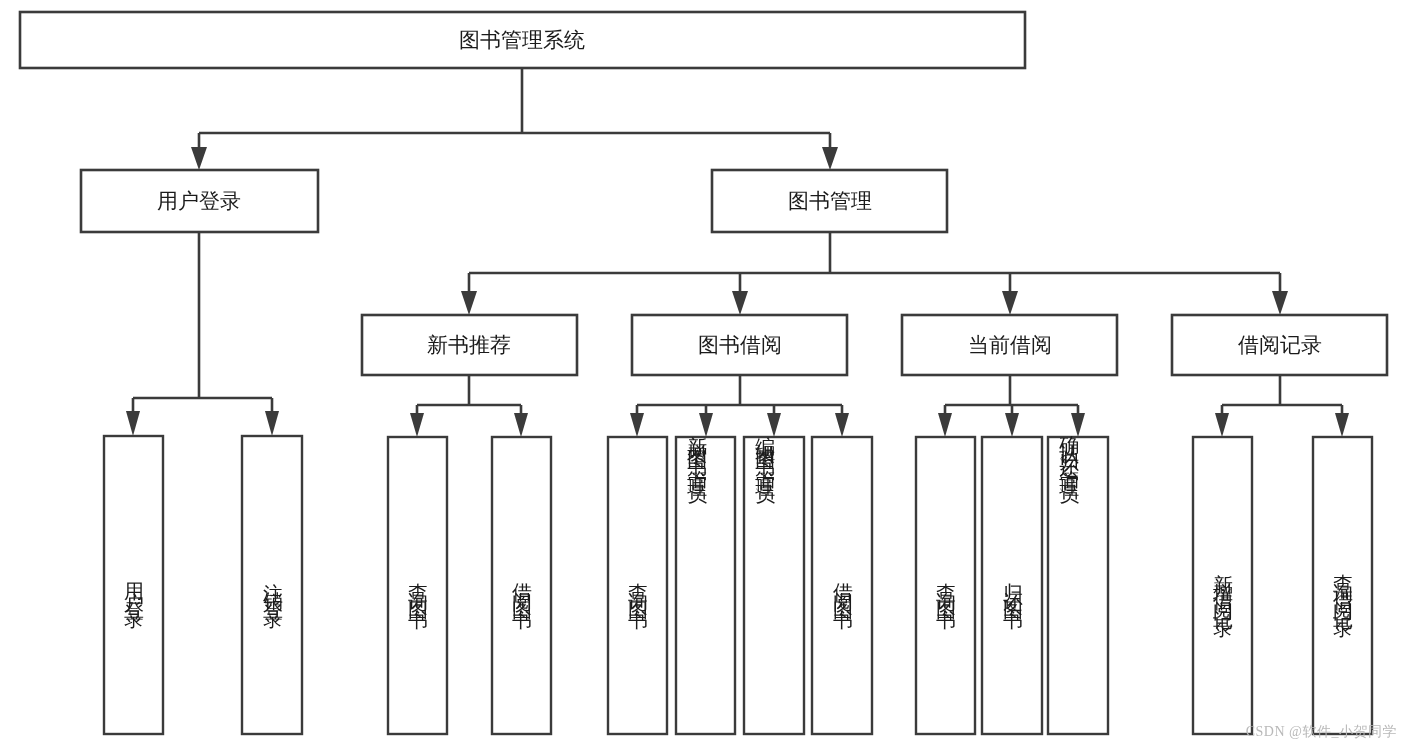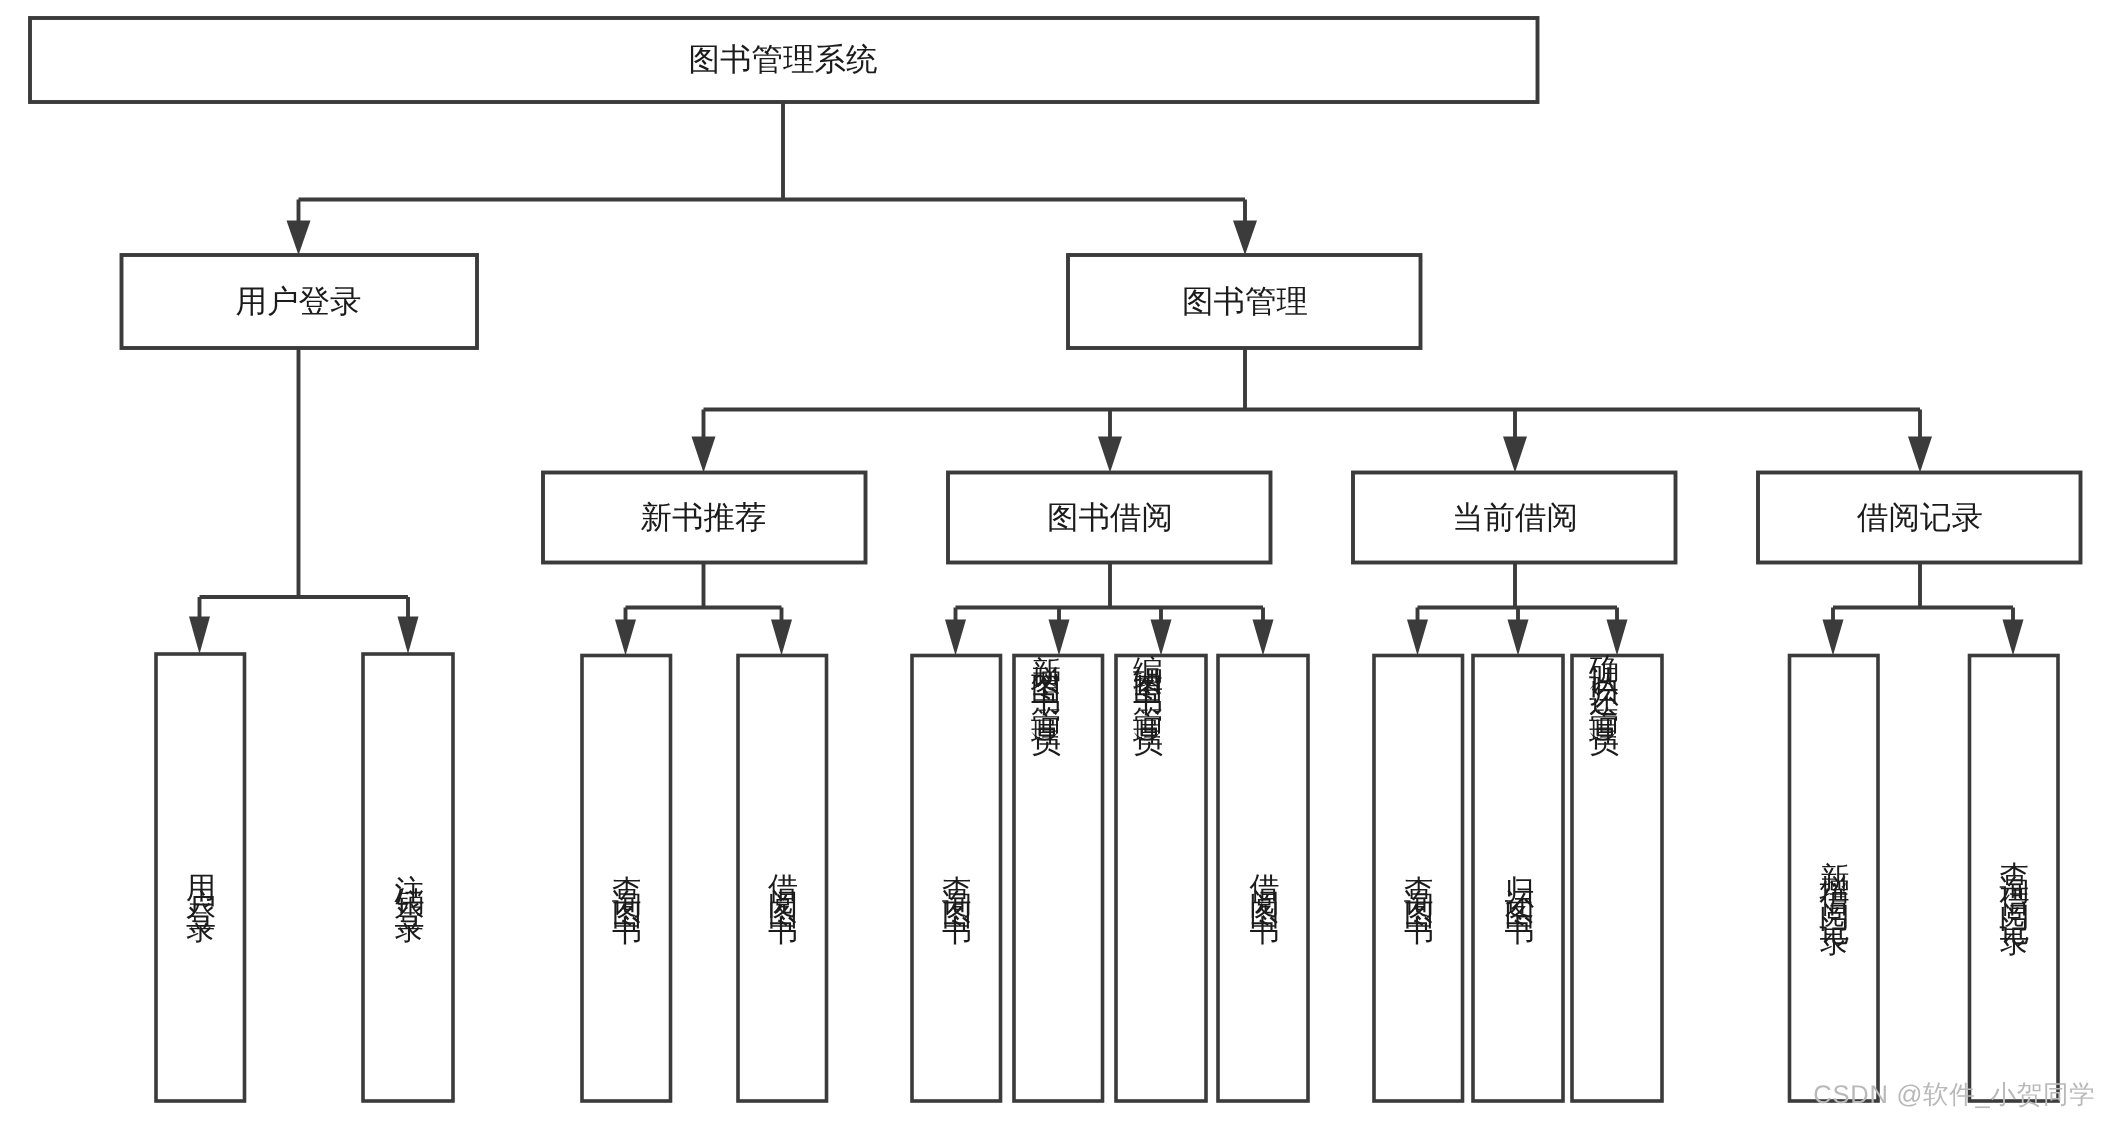--- a/index.html
+++ b/index.html
@@ -49,22 +49,22 @@
     text-anchor: middle;
     dominant-baseline: middle;
   }
   text.node-label.vertical {
     font-size: 20px;
   }
   .watermark {
     position: absolute;
     right: 8px;
     bottom: 6px;
-    font-family: Liberation Sans, sans-serif;
-    font-size: 17px;
+    font-family: Liberation Serif, serif;
+    font-size: 14px;
     color: #b9b9b9;
     letter-spacing: 0.5px;
     white-space: nowrap;
     user-select: none;
   }
 </style>
 </head>
 <body>
 
 <div id="diagram-root">

